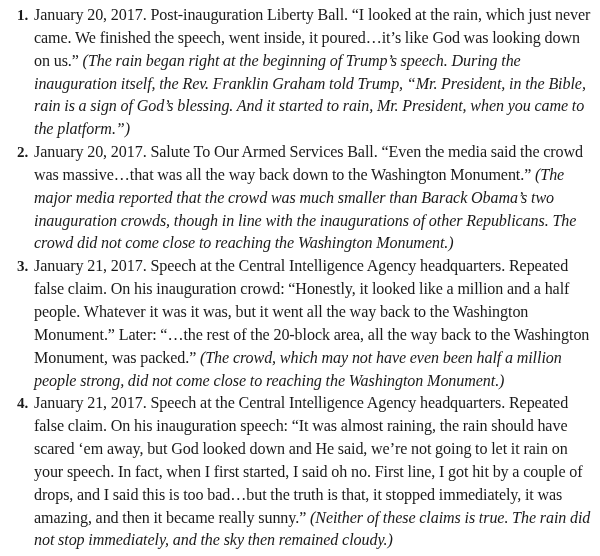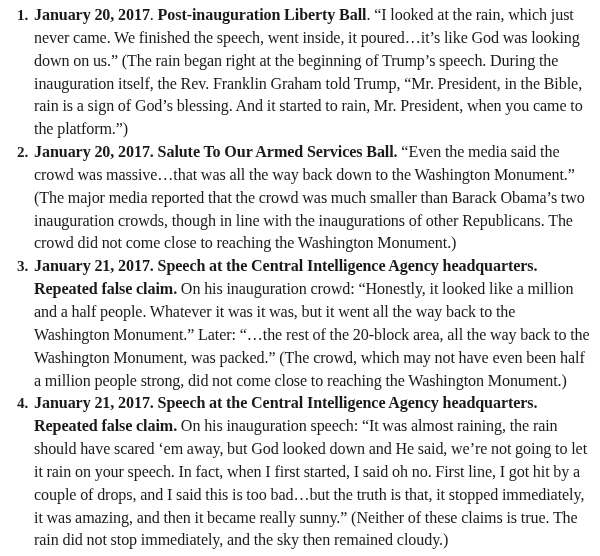--- a/index.html
+++ b/index.html
@@ -49,27 +49,28 @@
     left: 0;
     top: 0;
     width: 20px;
     text-align: right;
     font-weight: bold;
     font-size: 15.1px;
     letter-spacing: -0.2px;
   }
 
   .hd {
-    font-weight: bold;
+    font-weight: normal;
     margin-top: 44px;
   }
   .dot-roman {
     font-weight: normal;
   }
   .note {
+    font-style: italic;
   }
   .body-txt {
     font-weight: normal;
     font-style: normal;
   }
 </style>
 </head>
 <body>
 
 <div class="page">

